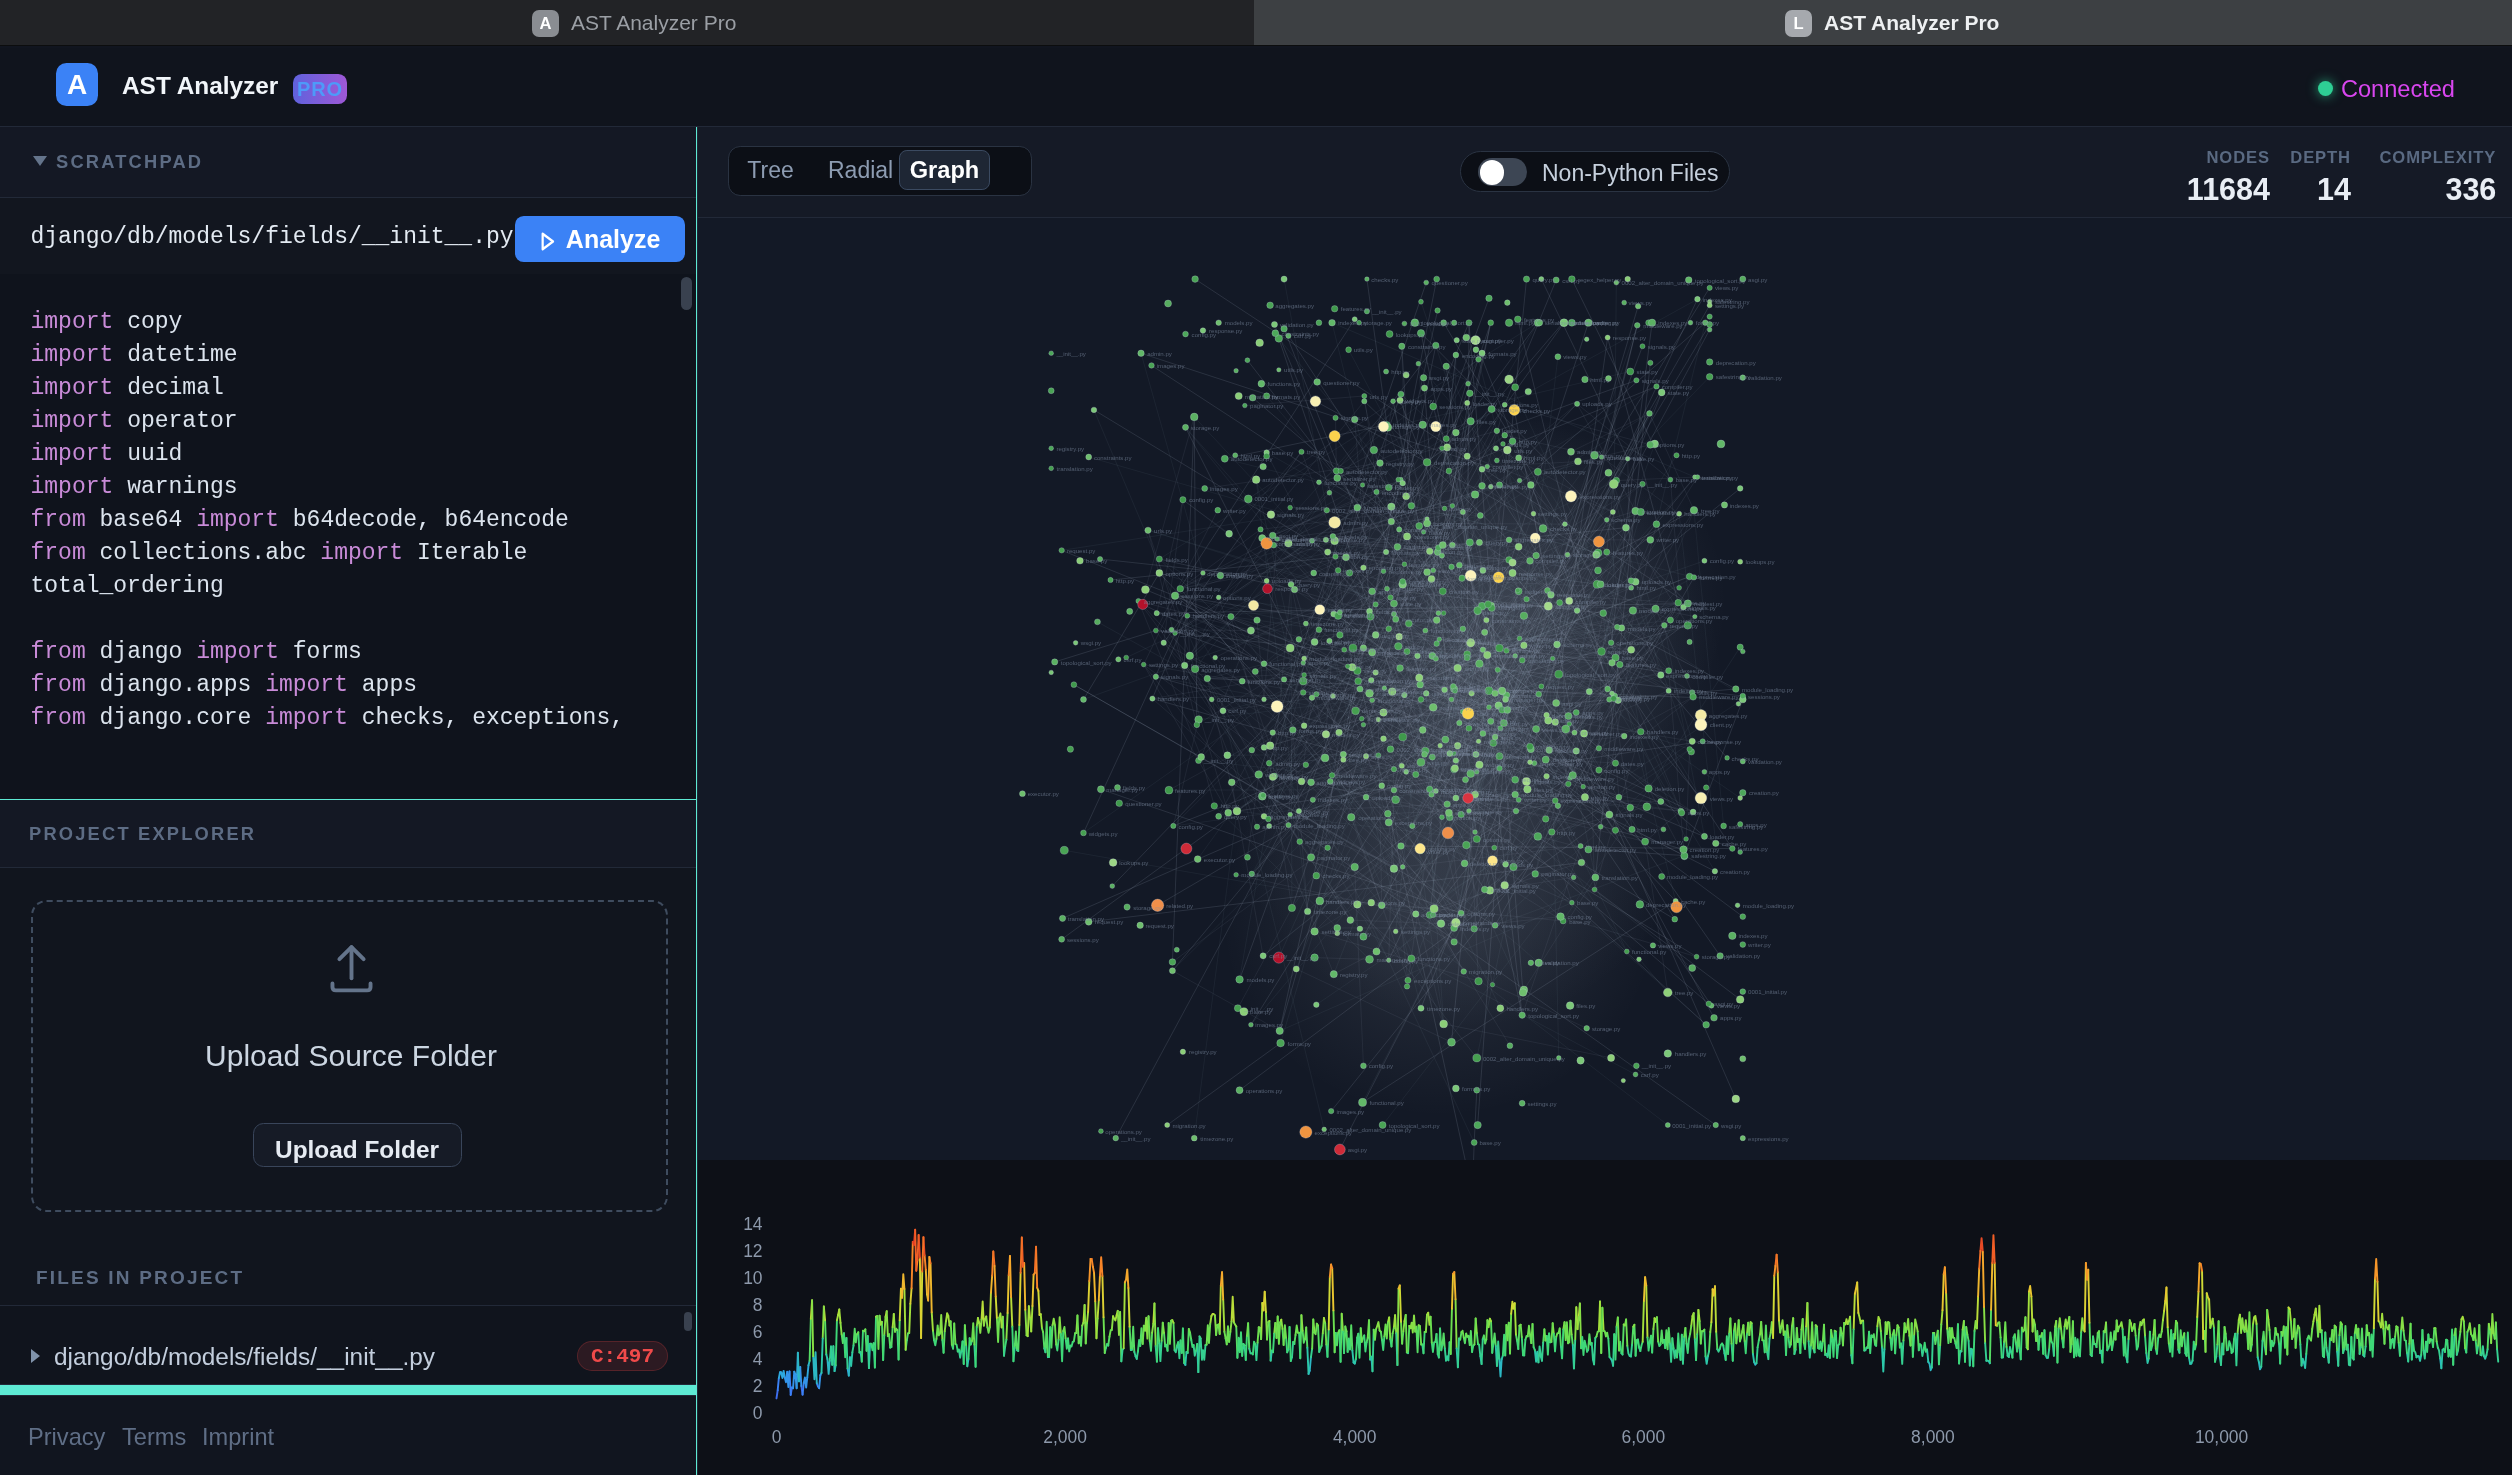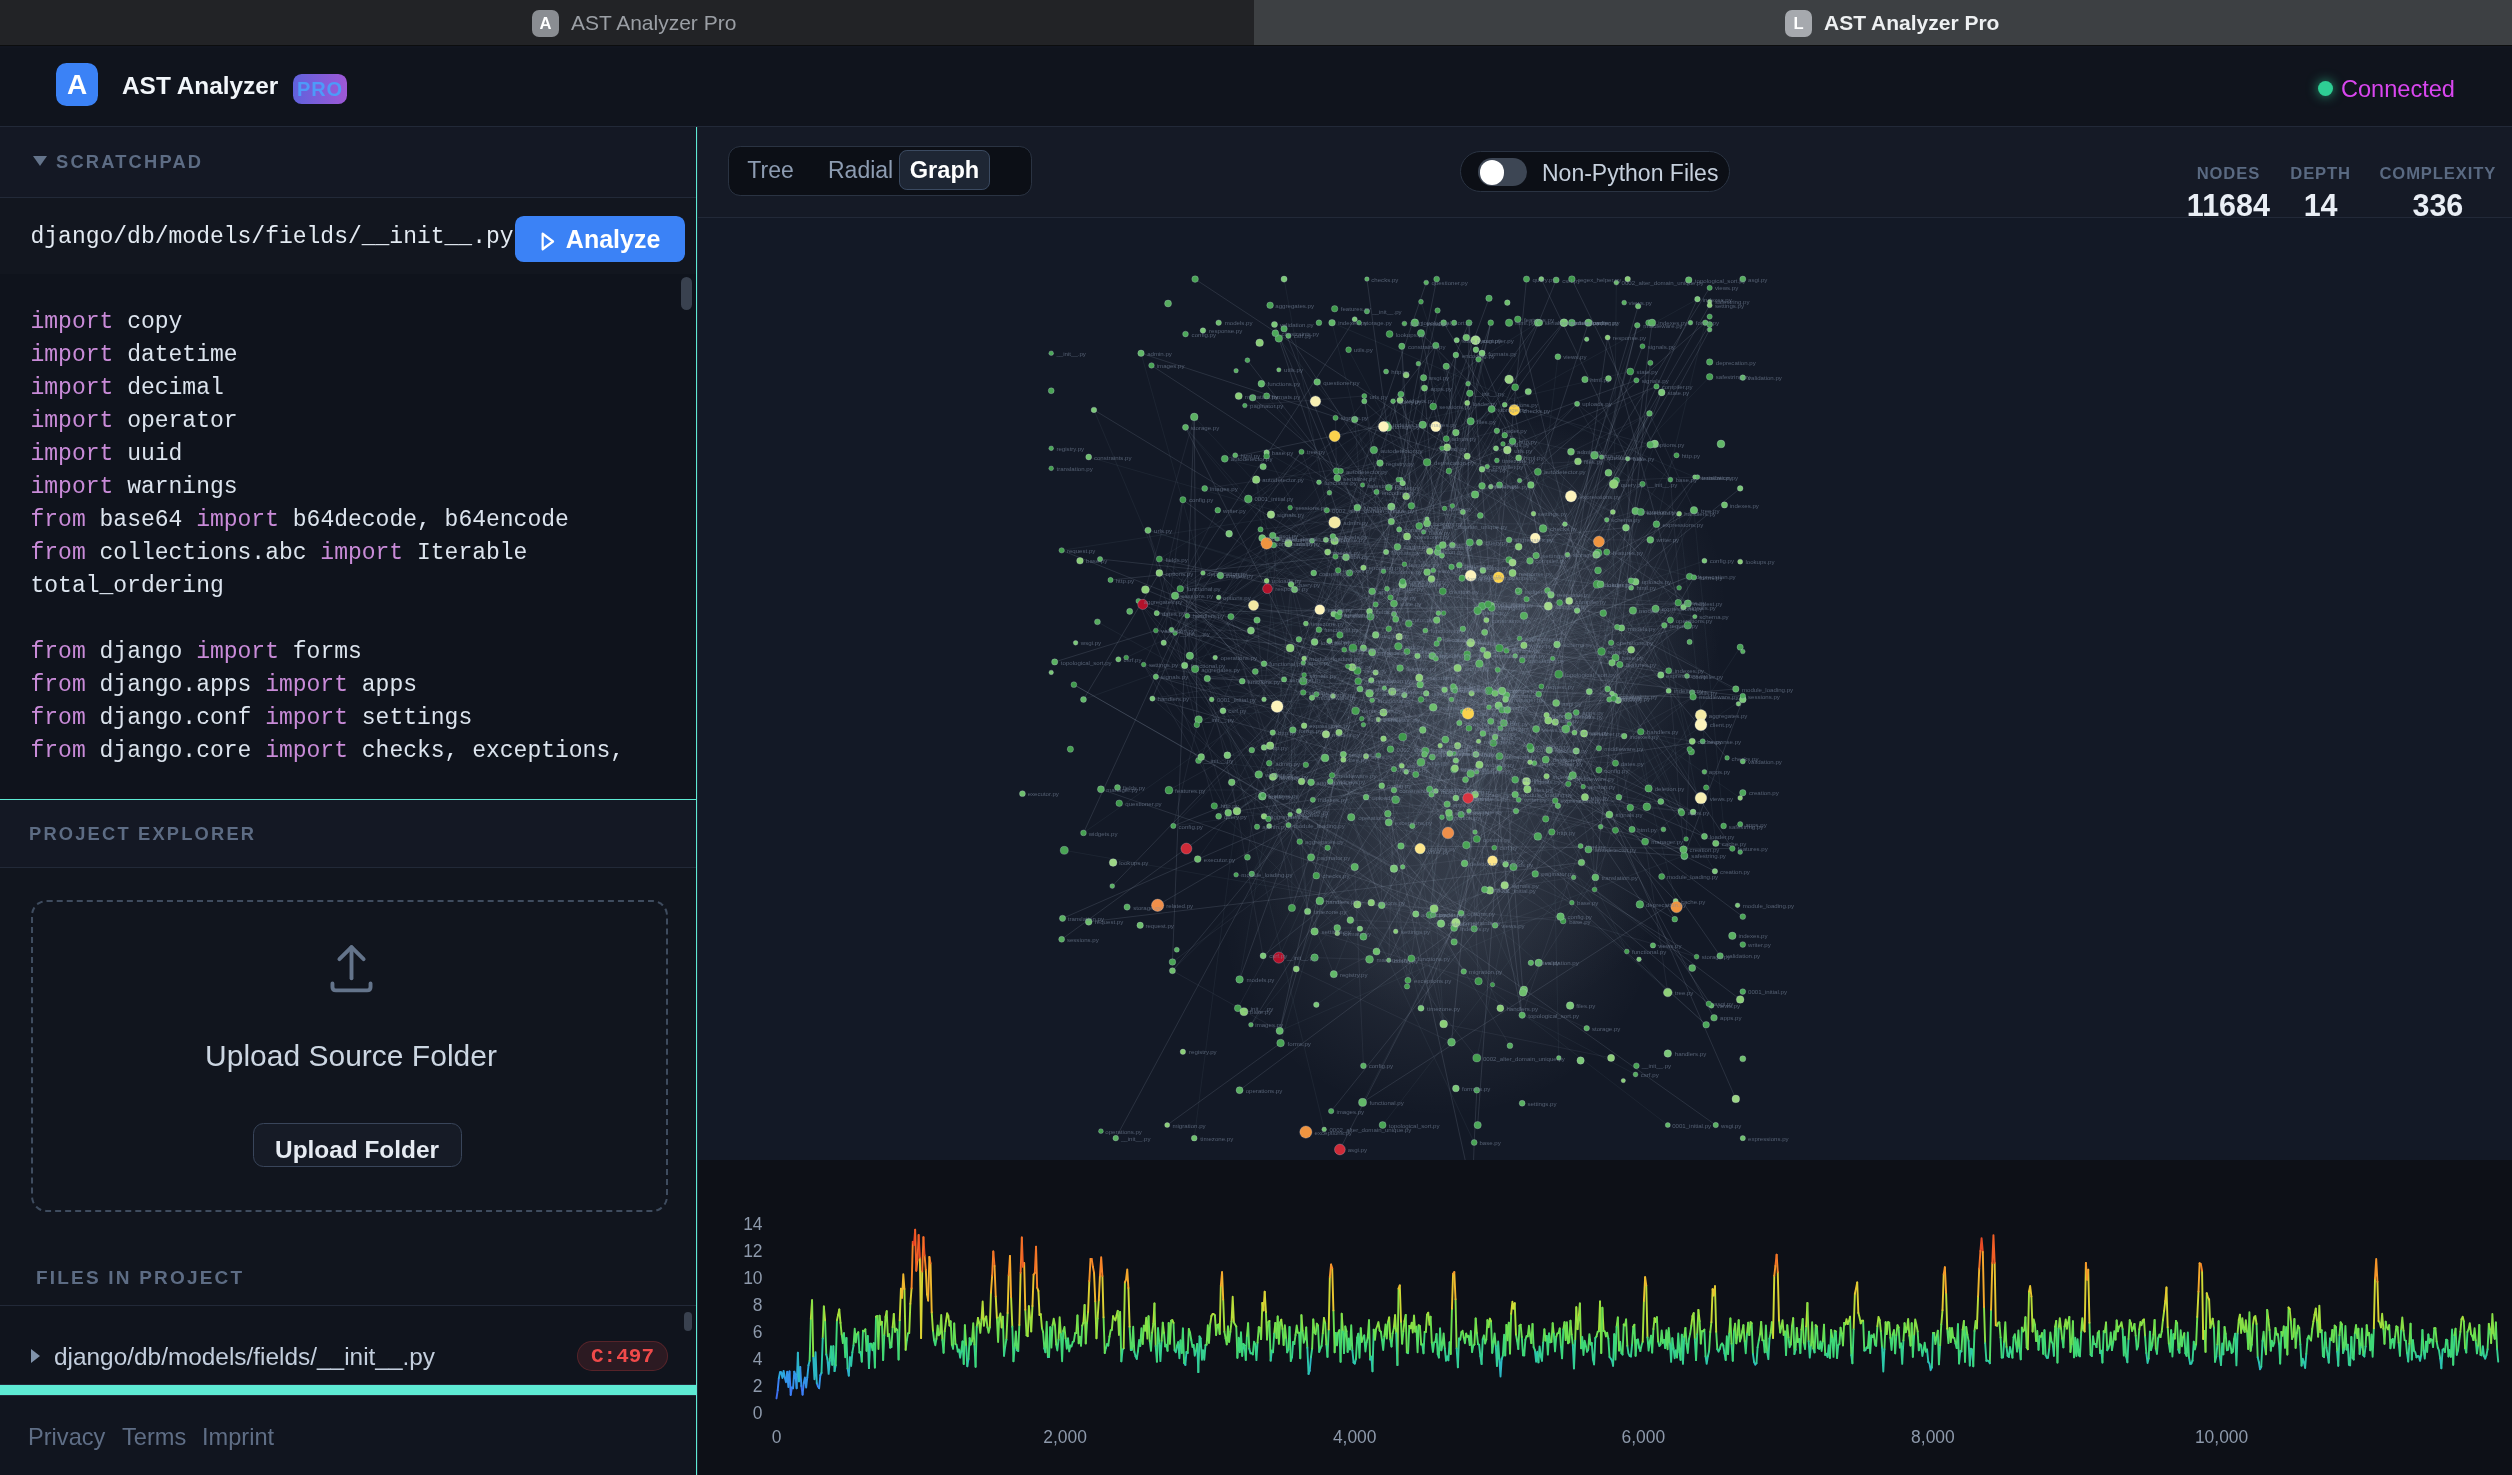--- a/index.html
+++ b/index.html
@@ -45,21 +45,21 @@
 .flink{position:absolute;top:28px;font-size:23.6px;color:#5f6e86}
 
 #toolbar{position:absolute;left:698px;top:127px;width:1814px;height:91px;background:#151a26;border-bottom:1.7px solid #222938}
 #seg{position:absolute;left:30px;top:19px;width:304px;height:50px;background:#0c0f16;border:1.7px solid #2a3342;border-radius:12.2px}
 .segit{position:absolute;top:0;height:46px;line-height:46px;font-size:23px;color:#8d9cb2}
 #seg-graph{position:absolute;left:170px;top:2.6px;width:91px;height:40px;background:#1e2634;border:1.7px solid #3b4a61;border-radius:7.9px;color:#fff;font-weight:bold;font-size:23.6px;text-align:center;line-height:38px}
 #toggle{position:absolute;left:762px;top:24.4px;width:270px;height:41px;background:#0c0f16;border:1.7px solid #2a3342;border-radius:21px}
 #track{position:absolute;left:17.4px;top:6.1px;width:49px;height:28px;border-radius:14px;background:#3d4654}
 #knob{position:absolute;left:1.7px;top:1.7px;width:24.4px;height:24.4px;border-radius:50%;background:#fff}
 #tglbl{position:absolute;left:81px;top:7.9px;font-size:23px;color:#c6d0dd;white-space:nowrap}
-.stat{position:absolute;top:37px;text-align:center}
+.stat{position:absolute;top:21px;text-align:right}
 .stat .l{font-size:16.6px;color:#5a6a82;letter-spacing:0.9px;font-weight:bold}
 .stat .v{font-size:30.5px;color:#e9eef5;font-weight:bold;margin-top:4.4px}
 
 #canvas{position:absolute;left:698px;top:218px;width:1814px;height:942px;background:#131926;overflow:hidden}
 
 #chart{position:absolute;left:698px;top:1160px;width:1814px;height:316px;background:#0d1017;overflow:hidden}
 </style></head>
 <body>
 <div id="tabbar">
   <div id="tabL">
@@ -95,21 +95,20 @@
         <div class="cl"><span class="kw">import</span> decimal</div>
         <div class="cl"><span class="kw">import</span> operator</div>
         <div class="cl"><span class="kw">import</span> uuid</div>
         <div class="cl"><span class="kw">import</span> warnings</div>
         <div class="cl"><span class="kw">from</span> base64 <span class="kw">import</span> b64decode, b64encode</div>
         <div class="cl"><span class="kw">from</span> collections.abc <span class="kw">import</span> Iterable</div>
         <div class="cl">total_ordering</div>
         <div class="cl">&nbsp;</div>
         <div class="cl"><span class="kw">from</span> django <span class="kw">import</span> forms</div>
         <div class="cl"><span class="kw">from</span> django.apps <span class="kw">import</span> apps</div>
-        <div class="cl"><span class="kw">from</span> django.conf <span class="kw">import</span> settings</div>
         <div class="cl"><span class="kw">from</span> django.core <span class="kw">import</span> checks, exceptions,</div>
       </div>
       <div id="codesb"></div>
     </div>
   <div id="pe-row">
       <div class="shead" style="left:29px;top:23px">PROJECT EXPLORER</div>
     </div>
   <div id="upload">
     <div id="dashbox">
       <svg id="upicon" width="45" height="54" viewBox="0 0 52 62">

